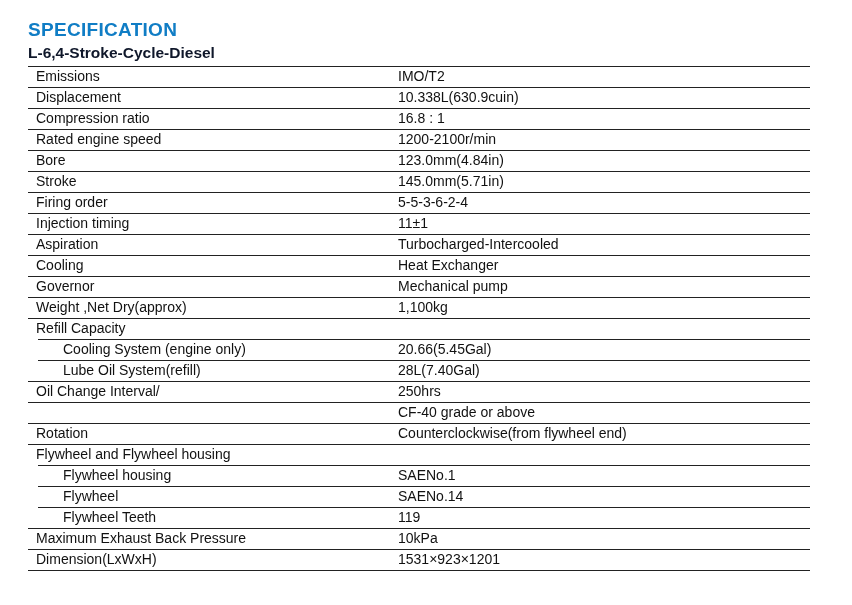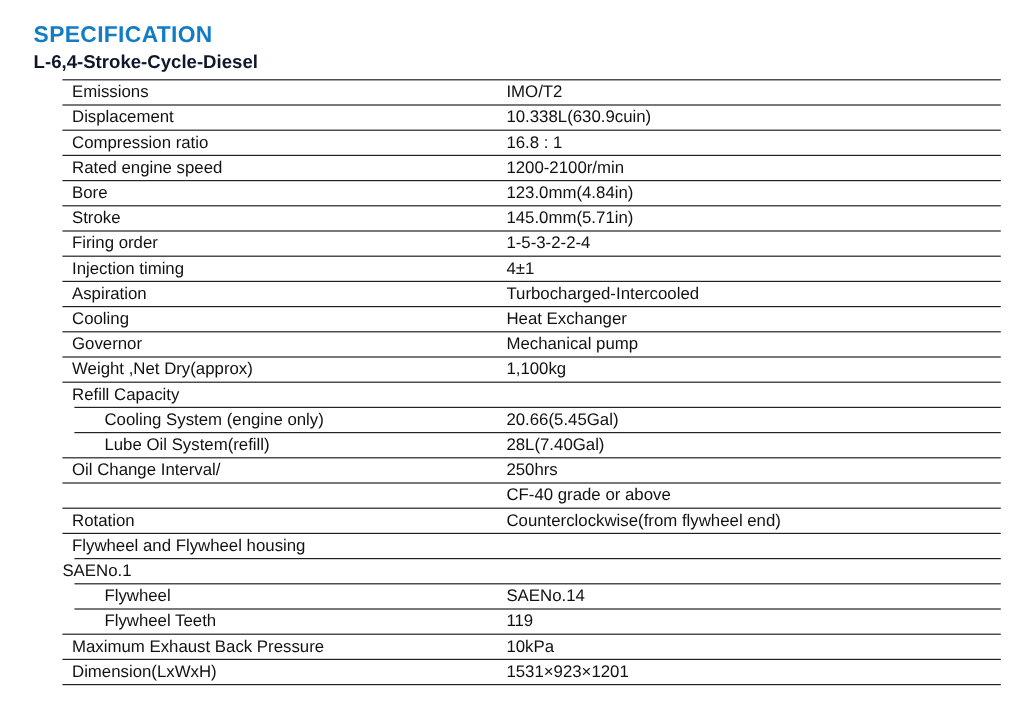--- a/index.html
+++ b/index.html
@@ -30,21 +30,20 @@
     top: 44px;
     font-size: 15.5px;
     font-weight: bold;
     color: #0f172a;
   }
   .spec-table {
     position: absolute;
     left: 28px;
     top: 66px;
     width: 782px;
-    margin-left: 24px;
   }
   .row {
     position: relative;
     display: flex;
     height: 21px;
   }
   .row::before {
     content: "";
     position: absolute;
     left: 0;
@@ -111,26 +110,26 @@
     <div class="cell value">123.0mm(4.84in)</div>
   </div>
 
   <div class="row">
     <div class="cell label">Stroke</div>
     <div class="cell value">145.0mm(5.71in)</div>
   </div>
 
   <div class="row">
     <div class="cell label">Firing order</div>
-    <div class="cell value">1-5-3-2-2-4</div>
+    <div class="cell value">5-5-3-6-2-4</div>
   </div>
 
   <div class="row">
     <div class="cell label">Injection timing</div>
-    <div class="cell value">4±1</div>
+    <div class="cell value">11±1</div>
   </div>
 
   <div class="row">
     <div class="cell label">Aspiration</div>
     <div class="cell value">Turbocharged-Intercooled</div>
   </div>
 
   <div class="row">
     <div class="cell label">Cooling</div>
     <div class="cell value">Heat Exchanger</div>
@@ -175,20 +174,21 @@
     <div class="cell label">Rotation</div>
     <div class="cell value">Counterclockwise(from flywheel end)</div>
   </div>
 
   <div class="row">
     <div class="cell label">Flywheel and Flywheel housing</div>
     <div class="cell value"></div>
   </div>
 
   <div class="row indent">
+    <div class="cell label">Flywheel housing</div>
     <div class="cell value">SAENo.1</div>
   </div>
 
   <div class="row indent">
     <div class="cell label">Flywheel</div>
     <div class="cell value">SAENo.14</div>
   </div>
 
   <div class="row indent">
     <div class="cell label">Flywheel Teeth</div>

